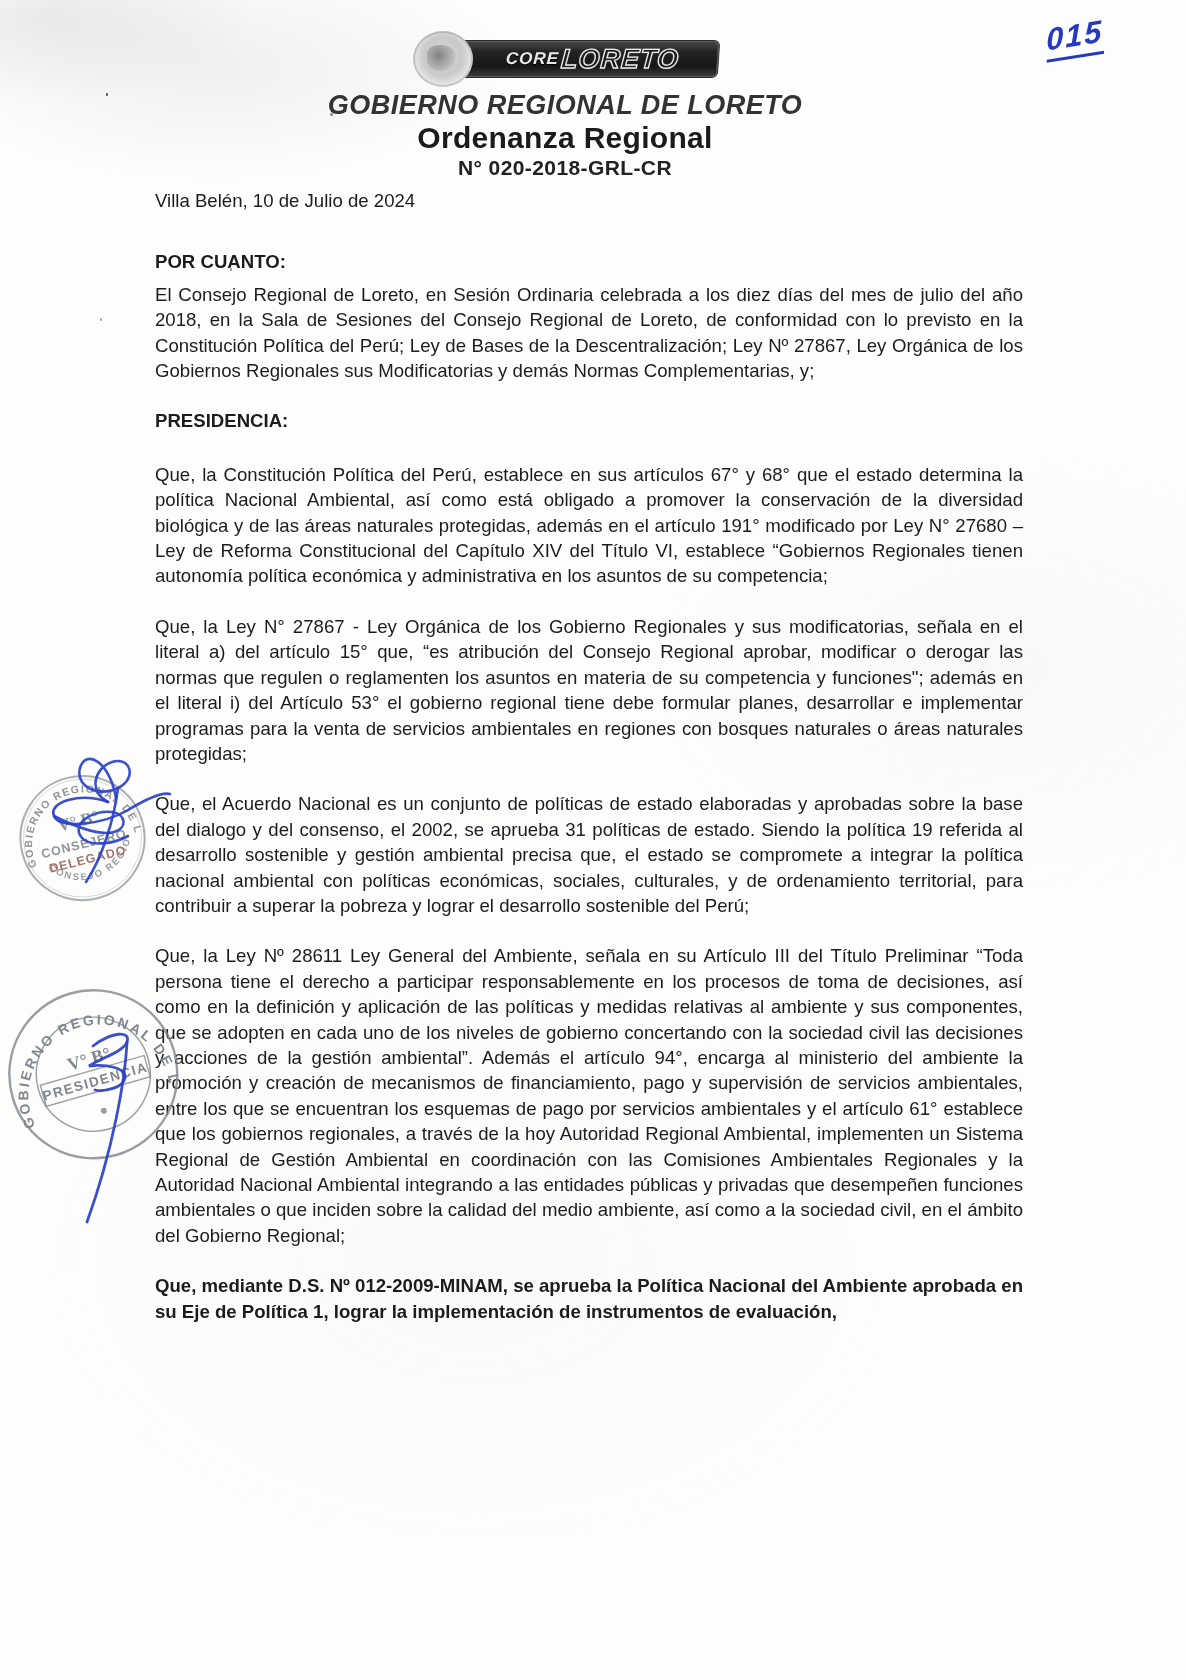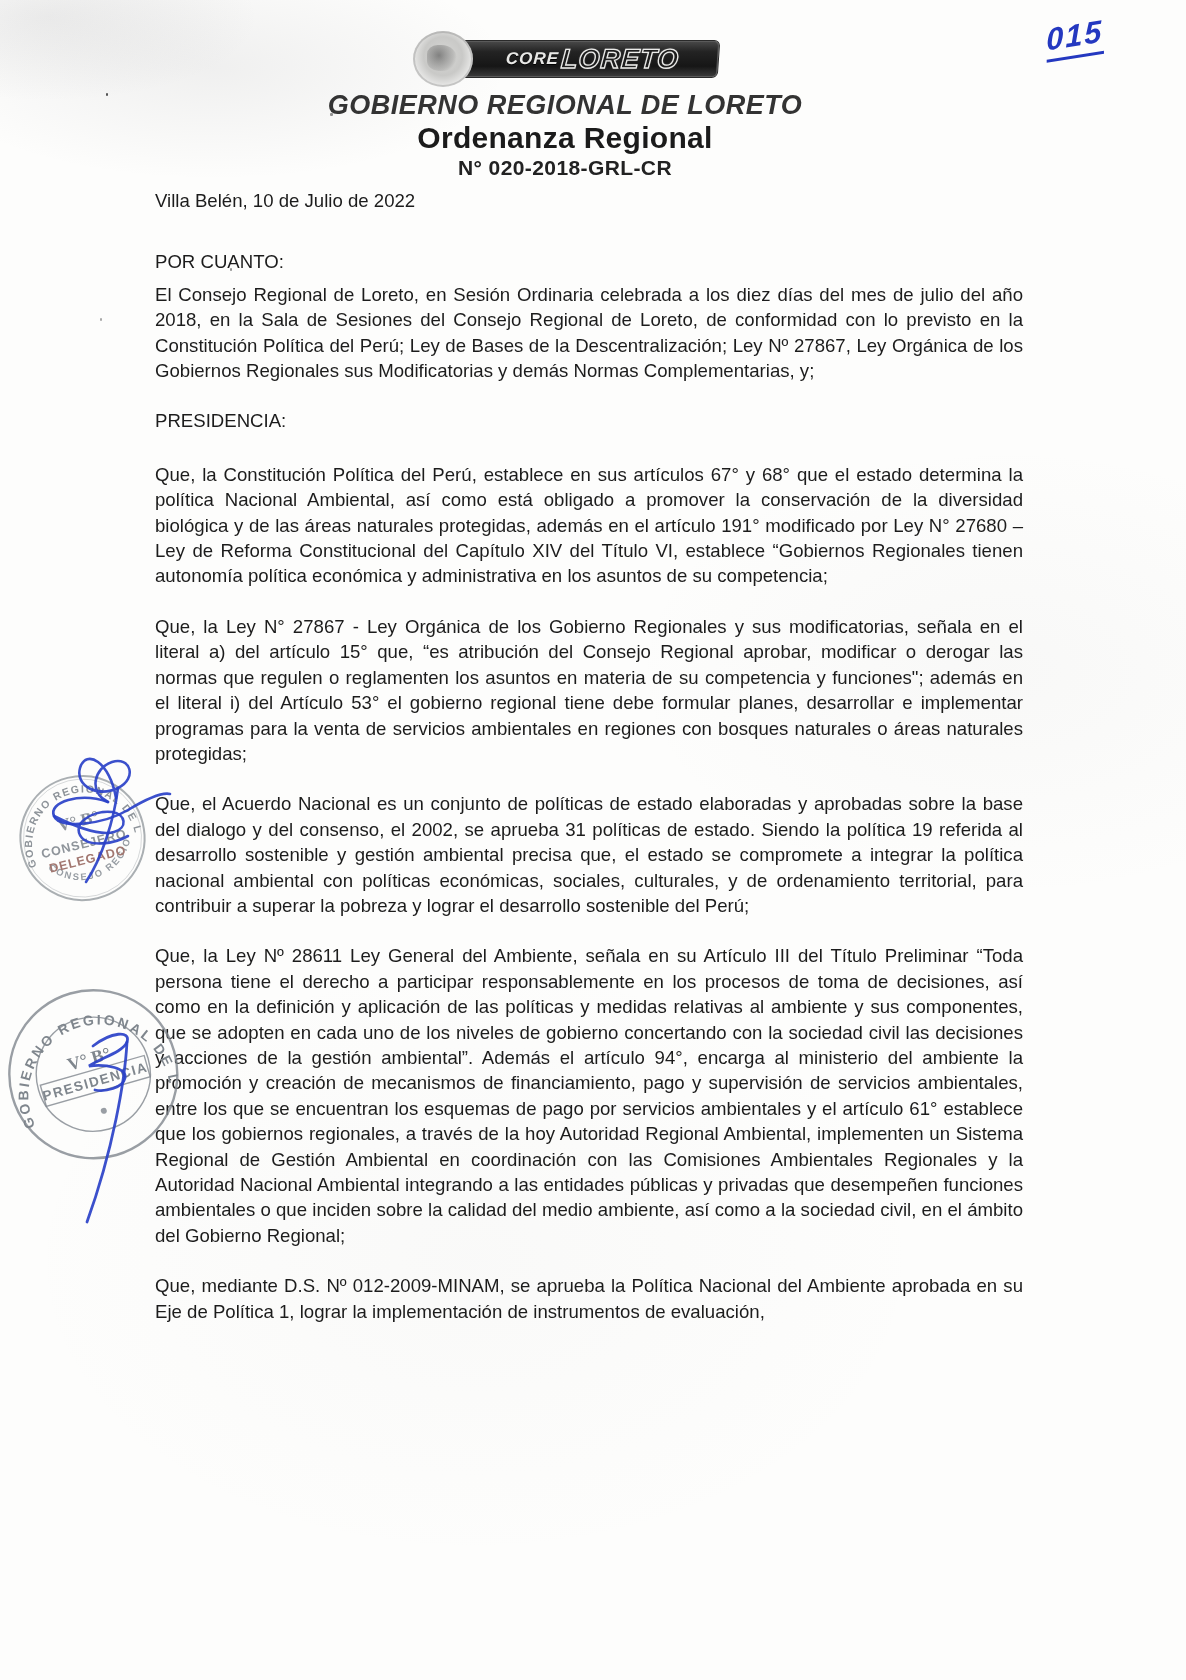--- a/index.html
+++ b/index.html
@@ -56,23 +56,23 @@
     position:absolute;top:18px;left:1040px;width:70px;
     color:#2438c0;font-size:31px;font-style:italic;font-weight:bold;
     transform:rotate(-9deg);letter-spacing:2px;text-align:center;
   }
   .folio .digits{display:inline-block;padding-bottom:1px;border-bottom:3px solid #2438c0;transform:skewX(-8deg);}
 
   
   .doc-body{position:absolute;left:155px;top:188px;width:868px;font-size:18.6px;line-height:25.4px;}
   .dateline{margin-bottom:36px;}
   .addressee{font-weight:bold;margin-bottom:24px;letter-spacing:.1px;}
-  .label{font-weight:normal;margin-bottom:0px;}
+  .label{font-weight:bold;margin-bottom:0px;}
   .para{text-align:justify;margin-bottom:25px;margin-top:7px;}
-  .para.last{margin-bottom:0;}
+  .para.last{margin-bottom:0;font-weight:bold;}
   .gap{height:21px;}
 
   
   .stamp{position:absolute;pointer-events:none;}
   .stamp svg{overflow:visible;}
   .sig{position:absolute;pointer-events:none;}
 
 </style>
 </head>
 <body>
@@ -95,21 +95,21 @@
       <span class="core">CORE</span>
         <span class="loreto">LORETO</span>
     </div>
   </div>
   <div class="org-name">GOBIERNO REGIONAL DE LORETO</div>
   <div class="doc-type">Ordenanza Regional</div>
   <div class="doc-number">N° 020-2018-GRL-CR</div>
 </div>
 
 <div class="doc-body">
-  <div class="dateline">Villa Belén, 10 de Julio de 2022</div>
+  <div class="dateline">Villa Belén, 10 de Julio de 2024</div>
 
 
   <div class="label">POR CUANTO:</div>
   <div class="para">El Consejo Regional de Loreto, en Sesión Ordinaria celebrada a los diez días del mes de julio del año 2018, en la Sala de Sesiones del Consejo Regional de Loreto, de conformidad con lo previsto en la Constitución Política del Perú; Ley de Bases de la Descentralización; Ley Nº 27867, Ley Orgánica de los Gobiernos Regionales sus Modificatorias y demás Normas Complementarias, y;</div>
 
   <div class="label">PRESIDENCIA:</div>
   <div class="gap"></div>
   <div class="para">Que, la Constitución Política del Perú, establece en sus artículos 67° y 68° que el estado determina la política Nacional Ambiental, así como está obligado a promover la conservación de la diversidad biológica y de las áreas naturales protegidas, además en el artículo 191° modificado por Ley N° 27680 – Ley de Reforma Constitucional del Capítulo XIV del Título VI, establece “Gobiernos Regionales tienen autonomía política económica y administrativa en los asuntos de su competencia;</div>
   <div class="para">Que, la Ley N° 27867 - Ley Orgánica de los Gobierno Regionales y sus modificatorias, señala en el literal a) del artículo 15° que, “es atribución del Consejo Regional aprobar, modificar o derogar las normas que regulen o reglamenten los asuntos en materia de su competencia y funciones"; además en el literal i) del Artículo 53° el gobierno regional tiene debe formular planes, desarrollar e implementar programas para la venta de servicios ambientales en regiones con bosques naturales o áreas naturales protegidas;</div>
   <div class="para">Que, el Acuerdo Nacional es un conjunto de políticas de estado elaboradas y aprobadas sobre la base del dialogo y del consenso, el 2002, se aprueba 31 políticas de estado. Siendo la política 19 referida al desarrollo sostenible y gestión ambiental precisa que, el estado se compromete a integrar la política nacional ambiental con políticas económicas, sociales, culturales, y de ordenamiento territorial, para contribuir a superar la pobreza y lograr el desarrollo sostenible del Perú;</div>

